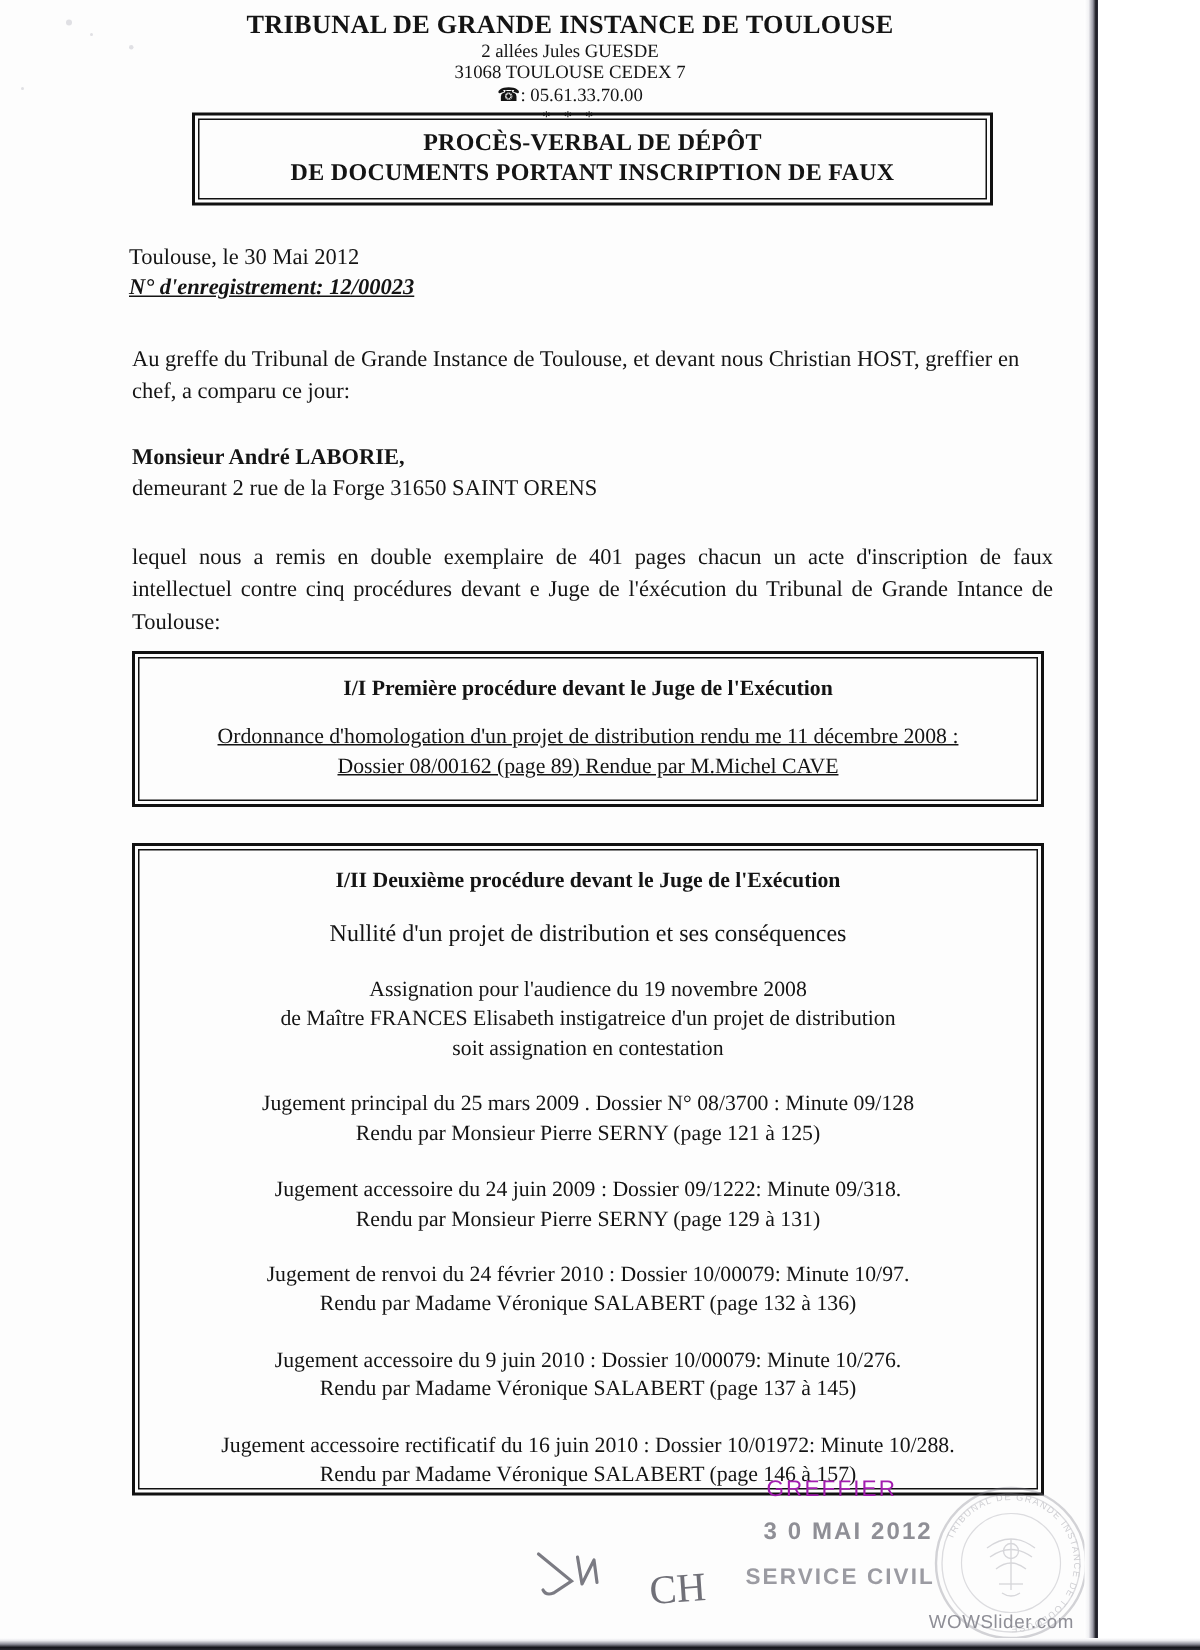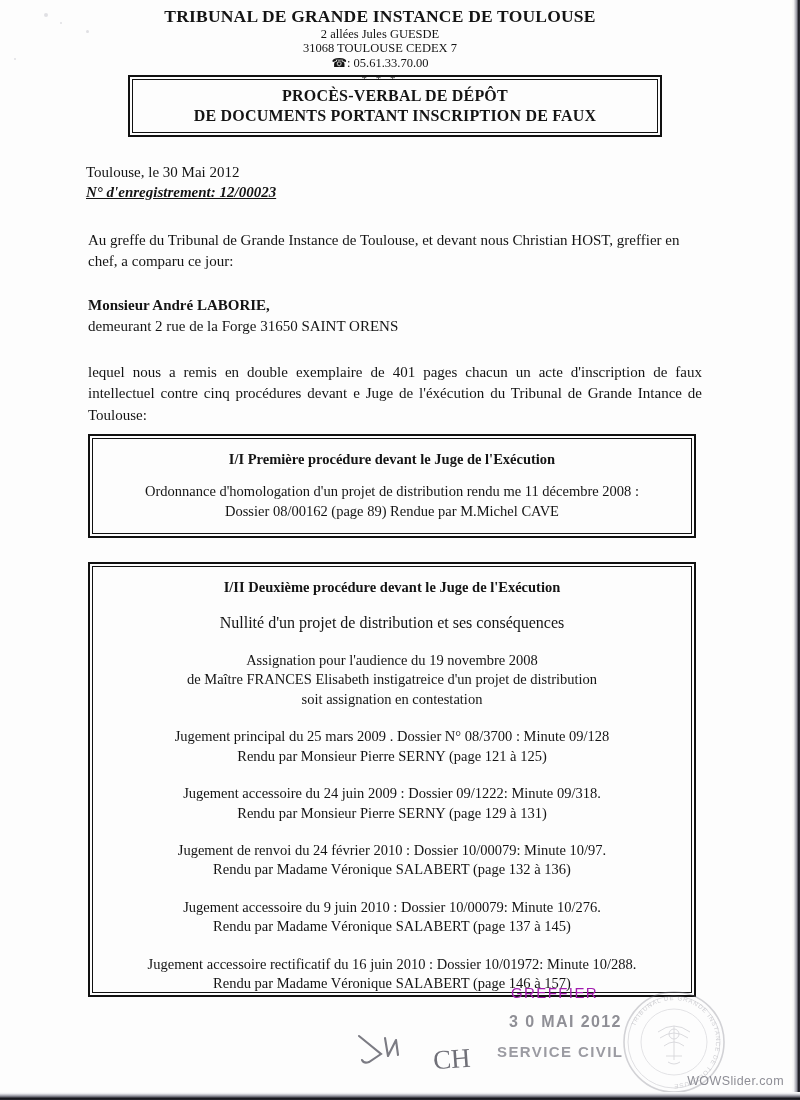--- a/index.html
+++ b/index.html
@@ -13,21 +13,21 @@
     position: relative;
     overflow: hidden;
     font-family: "Liberation Serif", "DejaVu Serif", serif;
     color: #141414;
   }
 
   
   #page {
     position: absolute;
     left: 0; top: 0;
-    width: 800px;
+    width: 732px;
     height: 1100px;
     background: #fdfdfd;
   }
   
   #edge-right {
     position: absolute;
     top: 0; right: 0;
     width: 9px; height: 1094px;
     background: linear-gradient(to right,#ffffff 0%,#f2f2f4 30%,#9a9aa6 62%,#1b1b22 84%,#2c2c38 100%);
   }
@@ -147,20 +147,21 @@
     text-align: center;
     font-weight: normal;
     font-size: 16px;
     margin-top: 18px;
   }
   .box-text {
     text-align: center;
     font-size: 14.5px;
     line-height: 1.35;
     margin-top: 14px;
+    text-decoration: underline;
   }
   .assign-block {
     text-align: center;
     font-size: 14.5px;
     line-height: 1.34;
     margin-top: 19px;
   }
   .judgement {
     text-align: center;
     font-size: 14.5px;

